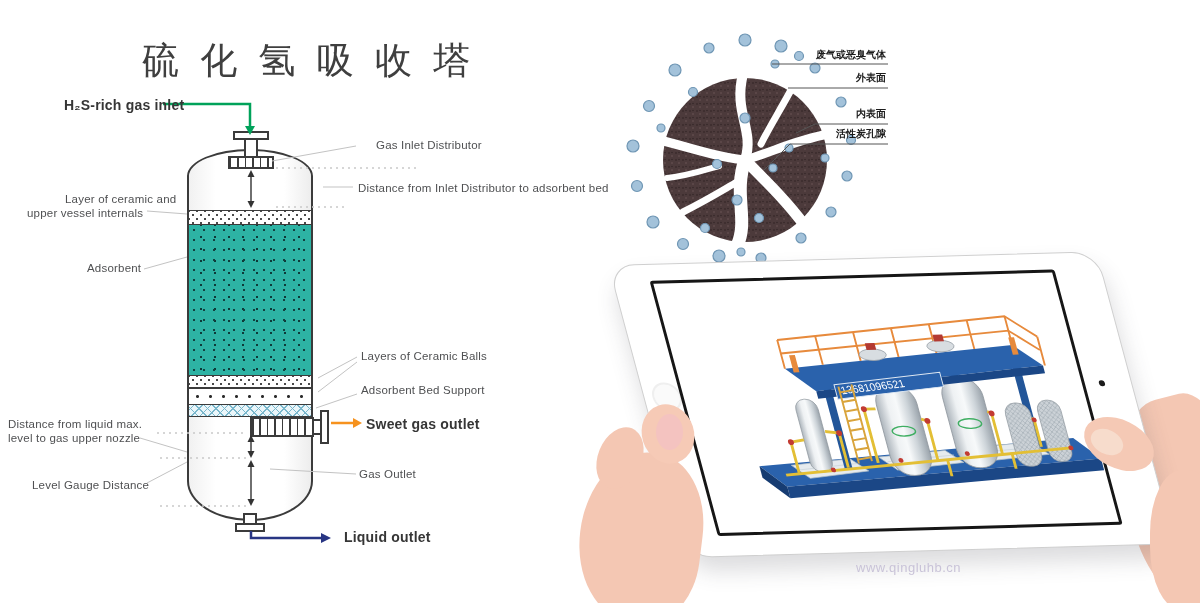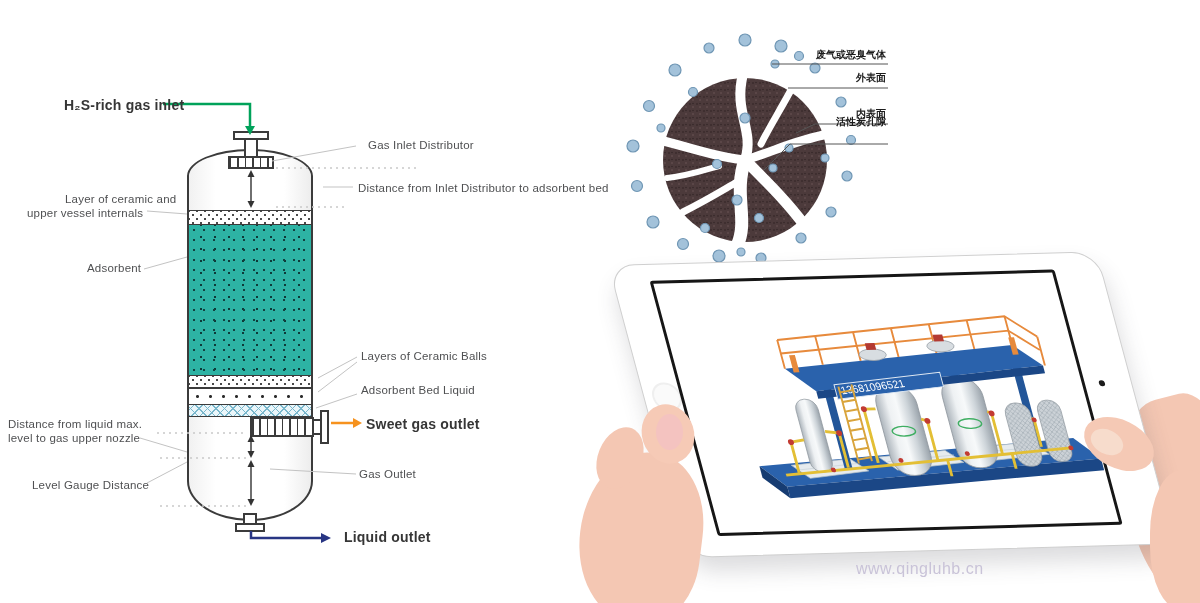--- a/index.html
+++ b/index.html
@@ -47,29 +47,30 @@
   .hand.behind{z-index:1;}
   .tablet{left:608px;top:265px;width:487px;height:293px;background:#fff;
           border:1px solid #cfcfcf;border-radius:26px;z-index:2;
           transform-origin:top left;transform:rotate(-1.6deg) skewX(13.4deg);
           box-shadow:0 14px 22px rgba(60,60,70,.18);}
   .screen{position:absolute;left:36px;top:16px;right:46px;bottom:20px;background:#fff;
           border:3px solid #161616;border-radius:3px;overflow:hidden;}
   .homebtn{position:absolute;left:8px;top:118px;width:25px;height:25px;border-radius:50%;
            border:2px solid #efefef;background:#fafafa;}
   .camdot{position:absolute;right:26px;top:128px;width:6px;height:6px;border-radius:50%;background:#1b1b1b;}
-  .watermark{left:856px;top:560px;font-size:16px;color:#c9c3d8;letter-spacing:.5px;z-index:5;}
+  .watermark{left:856px;top:560px;font-size:13px;color:#c9c3d8;letter-spacing:.5px;z-index:5;}
   svg{display:block;}
   .overlay{left:0;top:0;z-index:5;pointer-events:none;}
 </style>
 </head>
 <body>
 
 <div class="canvas">
 
+  <div class="abs tower-title">硫 化 氢 吸 收 塔</div>
 
   <div class="abs vessel">
     <div class="layer layer-ceramic" style="top:59px;height:15px;"></div>
     <div class="layer layer-teal" style="top:74px;height:150px;"></div>
     <div class="layer layer-ceramic" style="top:224px;height:13px;"></div>
     <div class="layer layer-sparse" style="top:237px;height:16px;"></div>
     <div class="layer layer-hatch" style="top:253px;height:13px;"></div>
   </div>
 
   <div class="abs metal" style="left:233px;top:131px;width:36px;height:9px;"></div>
@@ -77,27 +78,27 @@
   <div class="abs metal vbars" style="left:228px;top:156px;width:46px;height:13px;z-index:2;"></div>
 
   <div class="abs metal vbars" style="left:250px;top:417px;width:64px;height:20px;z-index:2;"></div>
   <div class="abs metal" style="left:312px;top:419px;width:10px;height:16px;"></div>
   <div class="abs metal" style="left:320px;top:410px;width:9px;height:34px;"></div>
 
   <div class="abs metal" style="left:243px;top:513px;width:14px;height:13px;"></div>
   <div class="abs metal" style="left:235px;top:523px;width:30px;height:9px;"></div>
 
   <div class="abs lbl bold" style="left:64px;top:97px;">H₂S-rich gas inlet</div>
-  <div class="abs lbl" style="left:368px;top:139px;">Gas Inlet Distributor</div>
+  <div class="abs lbl" style="left:376px;top:139px;">Gas Inlet Distributor</div>
   <div class="abs lbl" style="left:358px;top:182px;">Distance from Inlet Distributor to adsorbent bed</div>
   <div class="abs lbl" style="left:27px;top:193px;margin-left:38px;">Layer of ceramic and</div>
   <div class="abs lbl" style="left:27px;top:207px;">upper vessel internals</div>
   <div class="abs lbl" style="left:87px;top:262px;">Adsorbent</div>
   <div class="abs lbl" style="left:361px;top:350px;">Layers of Ceramic Balls</div>
-  <div class="abs lbl" style="left:361px;top:384px;">Adsorbent Bed Liquid</div>
+  <div class="abs lbl" style="left:361px;top:384px;">Adsorbent Bed Support</div>
   <div class="abs lbl bold" style="left:366px;top:416px;">Sweet gas outlet</div>
   <div class="abs lbl" style="left:8px;top:418px;">Distance from liquid max.</div>
   <div class="abs lbl" style="left:8px;top:432px;">level to gas upper nozzle</div>
   <div class="abs lbl" style="left:32px;top:479px;">Level Gauge Distance</div>
   <div class="abs lbl" style="left:359px;top:468px;">Gas Outlet</div>
   <div class="abs lbl bold" style="left:344px;top:529px;">Liquid outlet</div>
 
   <svg class="abs" style="left:597px;top:18px;z-index:1;" width="312" height="246" viewBox="0 0 312 246">
     <defs>
       <pattern id="grain" width="7" height="7" patternUnits="userSpaceOnUse">
@@ -150,21 +151,21 @@
         <circle cx="96" cy="74" r="4.5"></circle>
       <circle cx="64" cy="110" r="4"></circle>
         <circle cx="228" cy="140" r="4"></circle>
         <circle cx="108" cy="210" r="4.5"></circle>
     </g>
   </svg>
 
   <div class="abs cn-lbl" style="right:314px;top:48px;">废气或恶臭气体</div>
   <div class="abs cn-lbl" style="right:314px;top:71px;">外表面</div>
   <div class="abs cn-lbl" style="right:314px;top:107px;">内表面</div>
-  <div class="abs cn-lbl" style="right:314px;top:115px;">活性炭孔隙</div>
+  <div class="abs cn-lbl" style="right:314px;top:127px;">活性炭孔隙</div>
 
   <div class="abs hand behind" style="left:1128px;top:396px;width:110px;height:210px;border-radius:48% 30% 30% 45%;transform:rotate(-14deg);"></div>
   <div class="abs hand" style="left:1150px;top:470px;width:70px;height:140px;border-radius:45%;z-index:4;"></div>
 
   <div class="abs tablet">
     <div class="homebtn"></div>
     <div class="camdot"></div>
     <div class="screen">
 
       <svg style="position:absolute;left:52px;top:38px;" width="348" height="200" viewBox="0 0 360 206">

